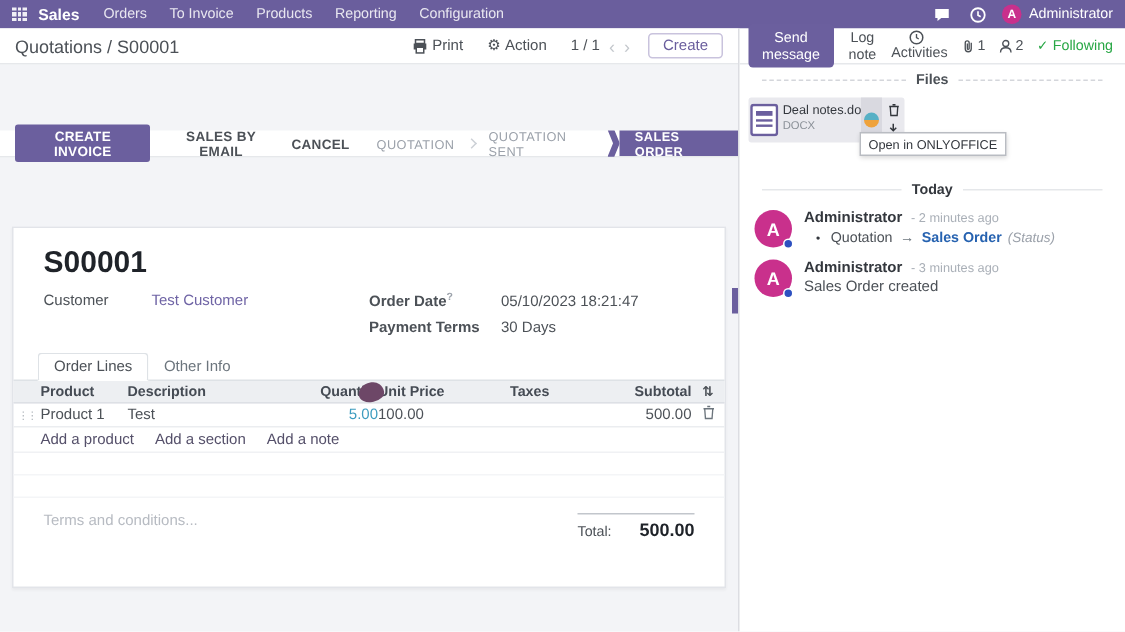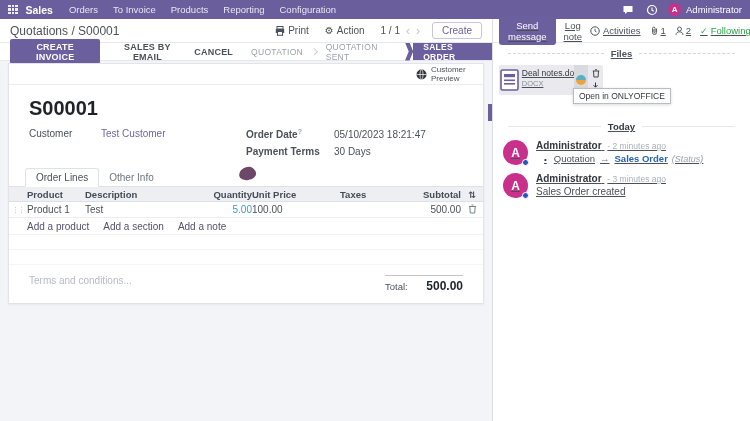--- a/index.html
+++ b/index.html
@@ -11,21 +11,21 @@
   .grid-icon { display:grid; grid-template-columns:repeat(3,2.5px); grid-template-rows:repeat(3,2.5px); gap:1px; margin-right:8px; }
   .grid-icon span { background:rgba(255,255,255,.9); }
   .topnav .app { font-weight:bold; font-size:10.5px; margin-right:16px; }
   .topnav .menu-item { font-size:9.5px; color:rgba(255,255,255,.85); margin-right:15px; cursor:pointer; }
   .topnav .spacer { flex:1; }
   .nav-icon { width:12px; height:12px; margin-left:12px; }
   .avatar-sm { width:13px; height:13px; border-radius:50%; background:#c9308c; color:#fff; font-size:8px; font-weight:bold; display:flex; align-items:center; justify-content:center; margin-left:10px; }
   .topnav .user { font-size:9.5px; margin-left:5px; }
 
   
-  .main-left { position:absolute; left:0; top:19px; width:492px; height:402px; display:flex; flex-direction:column; background:#f3f4f7; }
+  .main-left { position:absolute; left:0; top:19px; width:492px; height:402px; display:flex; flex-direction:column; background:#f3f4f7;gap:44px; }
   .control-row { height:24px; background:#fff; border-bottom:1px solid #e6e8eb; display:flex; align-items:center; padding:0 10px; flex:none; }
   .breadcrumb { font-size:12px; color:#4c5157; }
   .breadcrumb .bc-parent { cursor:pointer; }
   .actions { margin-left:auto; display:flex; align-items:center; }
   .cp-btn { display:flex; align-items:center; font-size:10px; color:#4c5157; margin-right:16px; cursor:pointer; }
   .cp-btn svg, .cp-btn .gear { margin-right:3px; }
   .gear { font-size:10px; color:#4c5157; }
   .pager { display:flex; align-items:center; font-size:10px; color:#4c5157; margin-right:12px; }
   .pager .chev { color:#c3c7cc; font-size:12px; margin-left:6px; cursor:pointer; }
   .btn-create { border:1px solid #c9c3dd; color:#6a5e9d; background:#fff; font-size:10px; padding:2px 9px; border-radius:3px; cursor:pointer; }
@@ -79,25 +79,25 @@
   .sheet-footer { display:flex; justify-content:space-between; padding:10px 20px 0 20px; }
   .terms-ph { font-size:10px; color:#b7bbc2; cursor:text; }
   .total-box { width:78px; border-top:1px solid #c2c6cc; padding-top:3px; display:flex; justify-content:space-between; align-items:baseline; }
   .total-label { font-size:9.5px; color:#4c5157; }
   .total-value { font-size:12px; font-weight:bold; color:#1f2329; }
 
   .scroll-thumb { position:absolute; left:488px; top:43px; width:4px; height:17px; background:#6b5f9e; z-index:5; }
   .cursor-blob { position:absolute; left:239px; top:106px; width:17px; height:13px; background:#6d4767; border-radius:55% 45% 50% 50%/60% 60% 45% 45%; transform:rotate(-10deg); z-index:9; }
 
   
-  .right-panel { position:absolute; left:492px; top:19px; width:258px; height:402px; background:#fff; border-left:1px solid #dcdde2;text-decoration:underline; }
+  .right-panel { position:absolute; left:492px; top:19px; width:258px; height:402px; background:#fff; border-left:1px solid #dcdde2; }
   .chatter-header { height:24px; border-bottom:1px solid #e6e8eb; display:flex; align-items:center; padding:0 8px 0 6px; }
   .btn-send { background:#6b5f9e; color:#fff; border:none; font-size:9.5px; padding:3.5px 9px; border-radius:3px; cursor:pointer; }
   .btn-lognote { background:none; border:none; font-size:9.5px; color:#4c5157; padding:3px 8px; cursor:pointer; }
-  .btn-activities { background:none; border:none; font-size:9.5px; color:#4c5157; display:flex; align-items:center; cursor:pointer; }
+  .btn-activities { background:none; border:none; font-size:9.5px; color:#4c5157; display:flex; align-items:center; cursor:pointer;flex-direction:column; }
   .btn-activities svg { margin-right:3px; }
   .chatter-right { margin-left:auto; display:flex; align-items:center; }
   .count-item { display:flex; align-items:center; font-size:9.5px; color:#4c5157; margin-left:9px; cursor:pointer; }
   .count-item svg { margin-right:2px; }
   .following { color:#28a745; font-size:9.5px; margin-left:9px; display:flex; align-items:center; cursor:pointer; }
   .following .chk { margin-right:3px; font-size:9px; }
 
   .files-header { display:flex; align-items:center; margin:5px 8px 0 8px; font-size:9.5px; font-weight:bold; color:#4c5157; }
   .files-header::before, .files-header::after { content:""; flex:1; border-top:1px dashed #d4d6db; margin:0 7px; }
 
@@ -203,29 +203,20 @@
       <div class="step">QUOTATION</div>
       <div class="step-sep"></div>
       <div class="step">QUOTATION SENT</div>
       <div class="step-arrow"></div>
       <div class="step active">SALES ORDER</div>
     </div>
   </div>
 
   <div class="content-bg">
     <div class="sheet">
-      <div class="preview-bar">
-        <div class="preview-link">
-          <svg width="11" height="11" viewBox="0 0 11 11">
-              <circle cx="5.5" cy="5.5" r="5" fill="#33373d"></circle>
-              <path d="M0.5 5.5h10M5.5 0.5c2 1.5 2 8.5 0 10c-2-1.5-2-8.5 0-10z" stroke="#fff" stroke-width=".7" fill="none"></path>
-            </svg>
-          <div class="txt">Customer Preview</div>
-        </div>
-      </div>
       <div class="sheet-title">S00001</div>
       <div class="fields">
         <div class="fcol">
           <div class="frow">
             <div class="flabel">Customer</div>
             <div class="fvalue link">Test Customer</div>
           </div>
         </div>
         <div class="fcol">
           <div class="frow">

